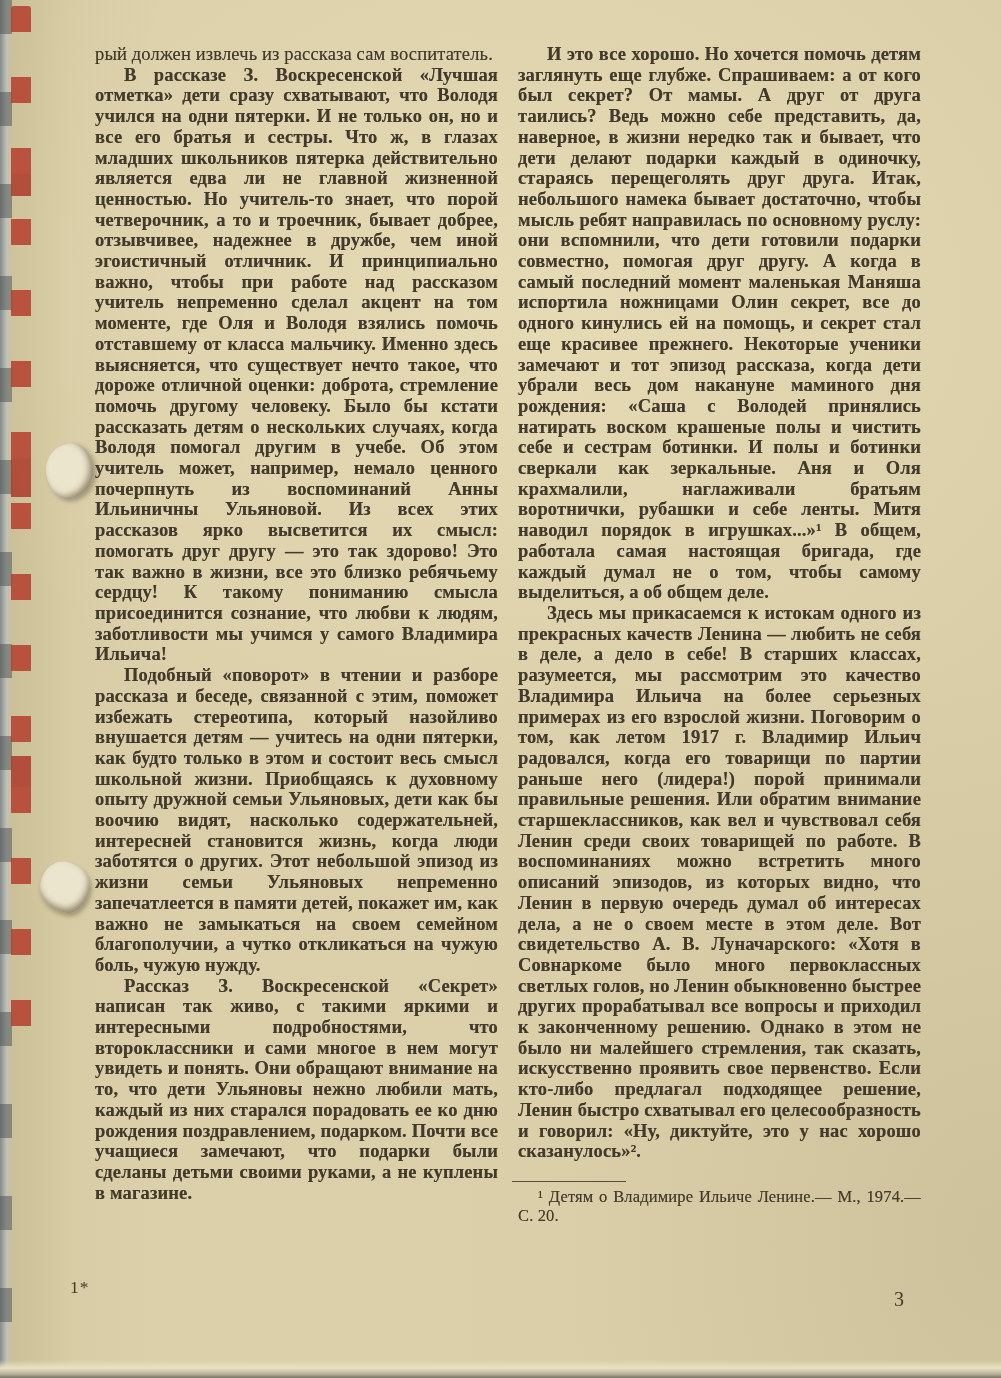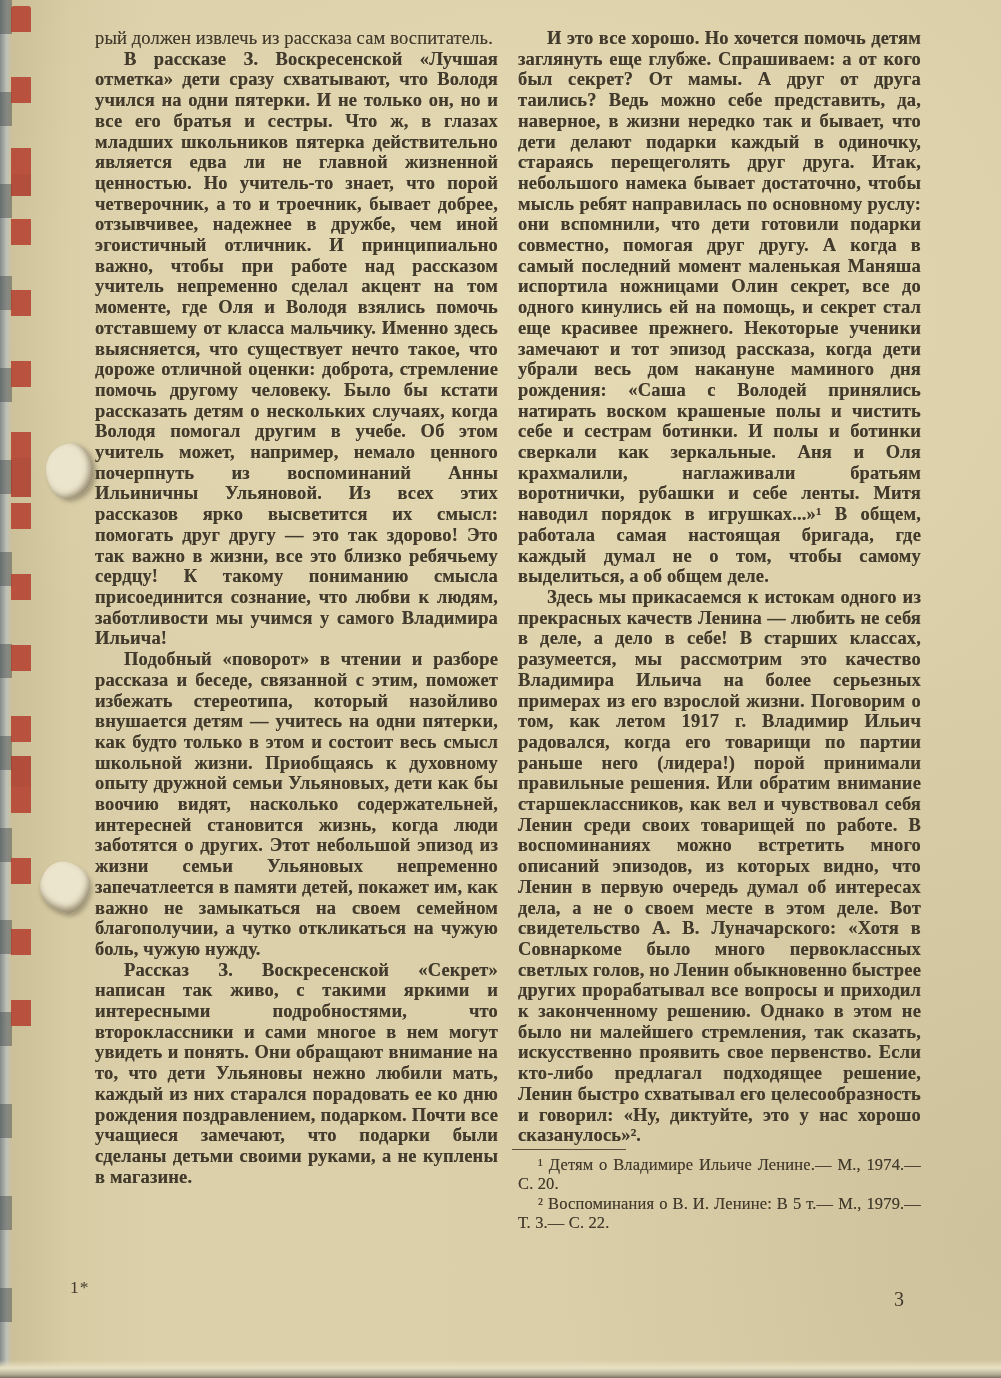--- a/index.html
+++ b/index.html
@@ -48,34 +48,34 @@
     left: 40px; top: 862px; width: 50px; height: 50px;
     border-radius: 45% 60% 40% 62% / 52% 44% 58% 50%;
     transform: rotate(12deg);
   }
   .bottom-edge {
     position: absolute; left: 0; bottom: 0; width: 100%; height: 18px;
     background: linear-gradient(to bottom, rgba(235,228,200,0) 0%, #e9e1c3 45%, #b4ad97 80%, #77725f 100%);
   }
 
   .col {
-    position: absolute; top: 28px;
+    position: absolute; top: 44px;
     width: 403px;
     font-size: 18.5px;
     line-height: 20.7px;
     text-align: justify;
     letter-spacing: .15px;
     text-shadow: 0 0 .45px rgba(62,52,35,.55);
   }
   .col-left  { left: 95px; }
   .col-right { left: 518px; }
   .para { margin: 0; }
   .para.indent { text-indent: 29px; font-weight: bold; }
 
-  .footnotes { margin-top: 3px; font-size: 16.5px; line-height: 19.5px; }
+  .footnotes { margin-top: 19px; font-size: 16.5px; line-height: 19.5px; }
   .fn-rule {
     width: 114px; height: 0;
     border-top: 1.5px solid rgba(62,54,40,.85);
     margin: 0 0 5px -6px;
   }
   .fn { margin: 0; text-indent: 20px; }
 
   .signature-mark {
     position: absolute; left: 70px; top: 1277px;
     font-size: 17.5px; letter-spacing: 1px;
@@ -103,21 +103,20 @@
     </section>
 
   <section class="col col-right">
     <div>
         <p class="para indent">И это все хорошо. Но хочется помочь детям заглянуть еще глубже. Спрашиваем: а от кого был секрет? От мамы. А друг от друга таились? Ведь можно себе представить, да, наверное, в жизни нередко так и бывает, что дети делают подарки каждый в одиночку, стараясь перещеголять друг друга. Итак, небольшого намека бывает достаточно, чтобы мысль ребят направилась по основному руслу: они вспомнили, что дети готовили подарки совместно, помогая друг другу. А когда в самый последний момент маленькая Маняша испортила ножницами Олин секрет, все до одного кинулись ей на помощь, и секрет стал еще красивее прежнего. Некоторые ученики замечают и тот эпизод рассказа, когда дети убрали весь дом накануне маминого дня рождения: «Саша с Володей принялись натирать воском крашеные полы и чистить себе и сестрам ботинки. И полы и ботинки сверкали как зеркальные. Аня и Оля крахмалили, наглаживали братьям воротнички, рубашки и себе ленты. Митя наводил порядок в игрушках...»¹ В общем, работала самая настоящая бригада, где каждый думал не о том, чтобы самому выделиться, а об общем деле.</p>
         <p class="para indent">Здесь мы прикасаемся к истокам одного из прекрасных качеств Ленина — любить не себя в деле, а дело в себе! В старших классах, разумеется, мы рассмотрим это качество Владимира Ильича на более серьезных примерах из его взрослой жизни. Поговорим о том, как летом 1917 г. Владимир Ильич радовался, когда его товарищи по партии раньше него (лидера!) порой принимали правильные решения. Или обратим внимание старшеклассников, как вел и чувствовал себя Ленин среди своих товарищей по работе. В воспоминаниях можно встретить много описаний эпизодов, из которых видно, что Ленин в первую очередь думал об интересах дела, а не о своем месте в этом деле. Вот свидетельство А. В. Луначарского: «Хотя в Совнаркоме было много первоклассных светлых голов, но Ленин обыкновенно быстрее других прорабатывал все вопросы и приходил к законченному решению. Однако в этом не было ни малейшего стремления, так сказать, искусственно проявить свое первенство. Если кто-либо предлагал подходящее решение, Ленин быстро схватывал его целесообразность и говорил: «Ну, диктуйте, это у нас хорошо сказанулось»².</p>
       </div>
     <div class="footnotes">
       <div class="fn-rule"></div>
       <p class="fn">¹ Детям о Владимире Ильиче Ленине.— М., 1974.— С. 20.</p>
-      <p class="fn">² Воспоминания о В. И. Ленине: В 5 т.— М., 1979.— Т. 3.— С. 22.</p>
     </div>
   </section>
 
   <div class="signature-mark">1*</div>
   <div class="page-number">3</div>
 
   <div class="bottom-edge"></div>
 </div>
 
 </body></html>

